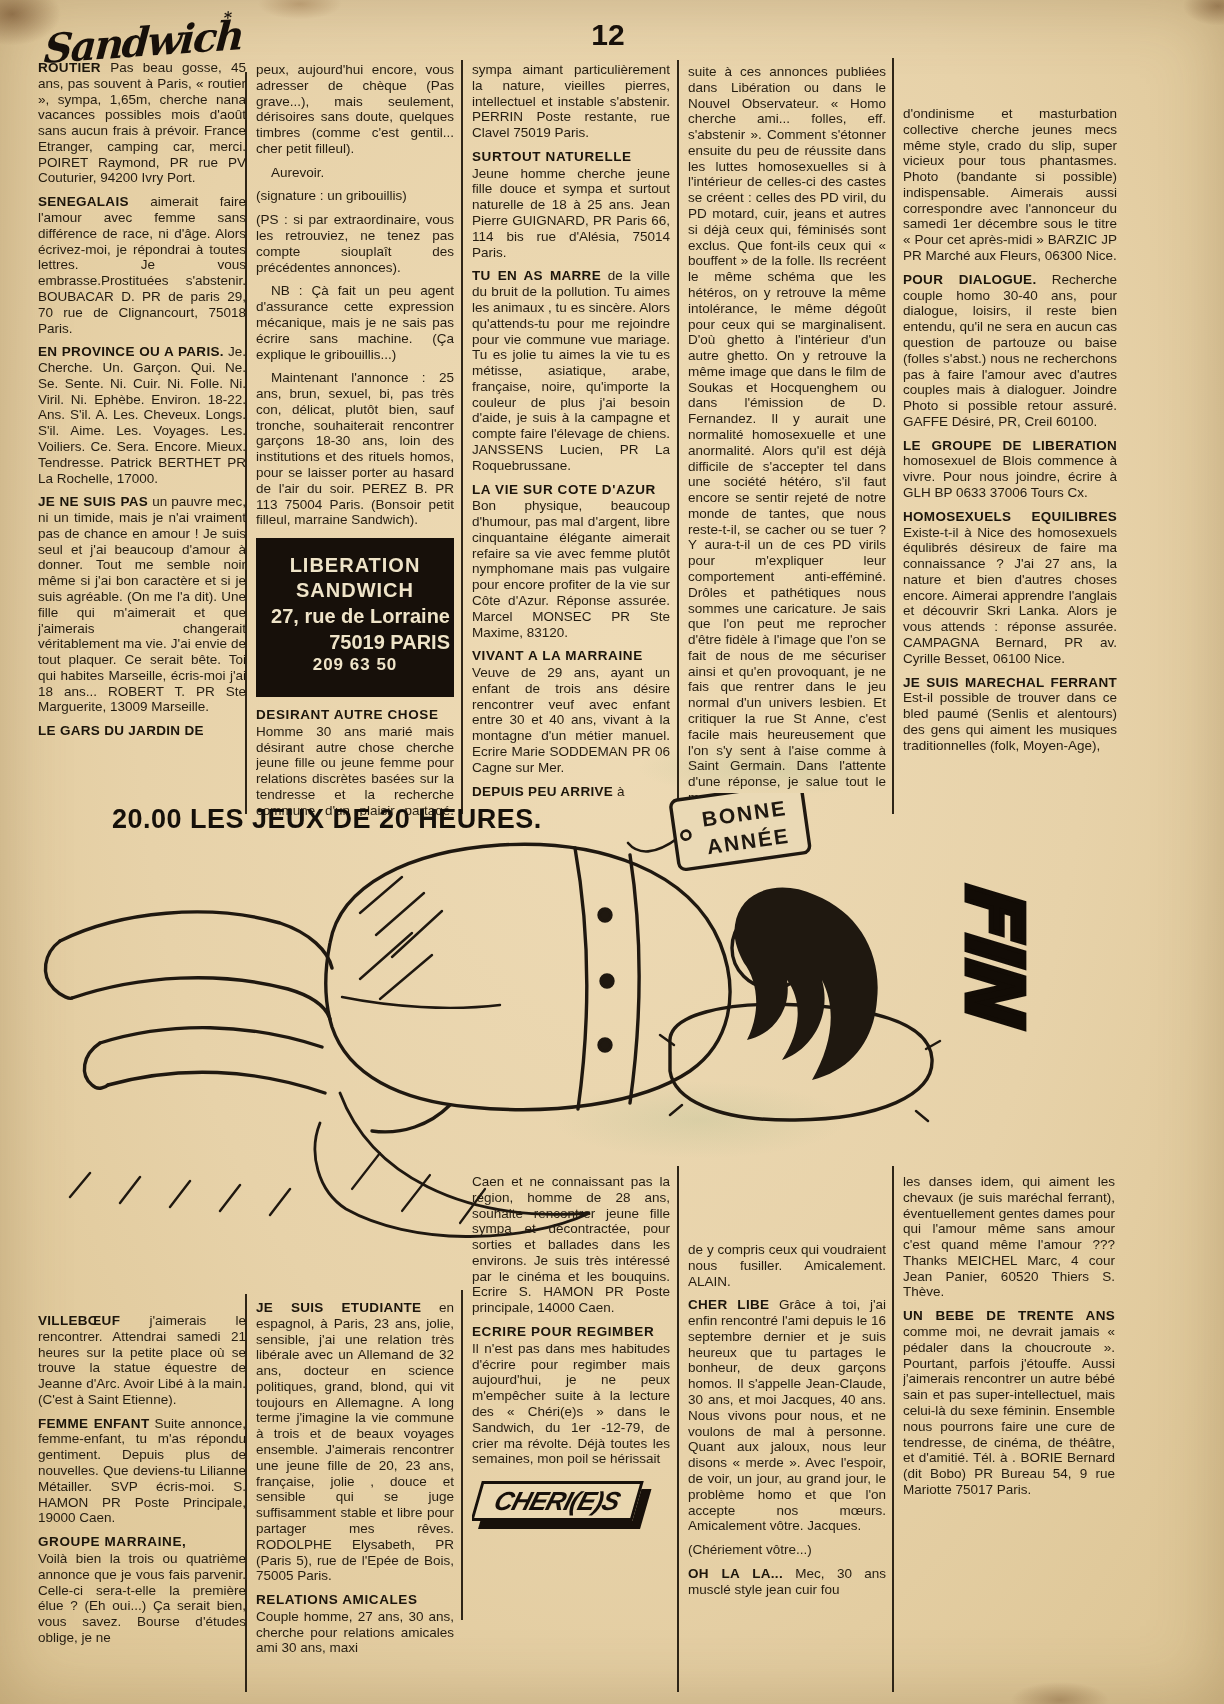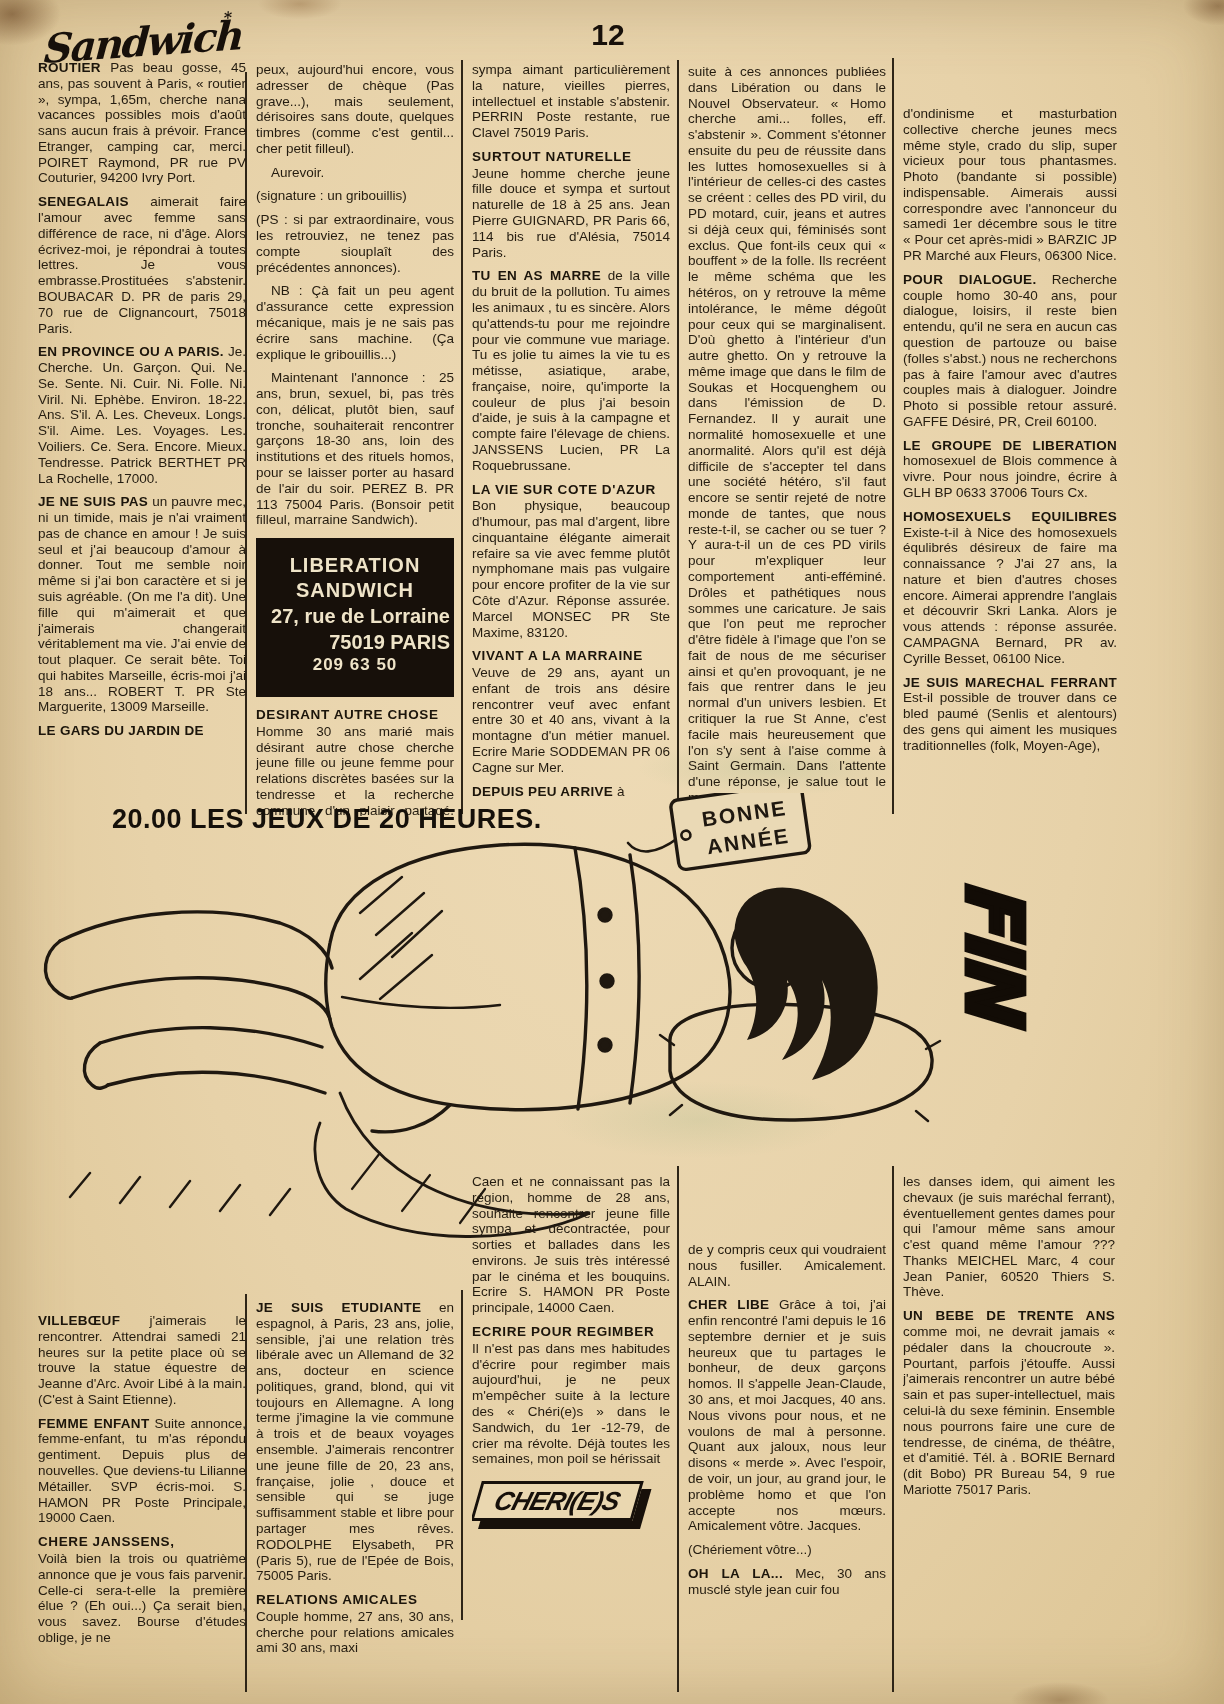--- a/index.html
+++ b/index.html
@@ -162,21 +162,21 @@
 </div>
 
 <div class="sep" style="left:245px;top:1294px;height:398px;"></div>
 <div class="sep" style="left:461px;top:1290px;height:330px;"></div>
 <div class="sep" style="left:677px;top:1166px;height:526px;"></div>
 <div class="sep" style="left:892px;top:1166px;height:526px;"></div>
 
 <div class="col" style="left:38px;top:1302px;width:208px;height:392px;margin-top:11px;">
     <p class="ad"><b class="t">VILLEBŒUF</b> <span>j'aimerais le rencontrer. Attendrai samedi 21 heures sur la petite place où se trouve la statue équestre de Jeanne d'Arc. Avoir Libé à la main. (C'est à Saint Etienne).</span></p>
     <p class="ad"><b class="t">FEMME ENFANT</b> <span>Suite annonce, femme-enfant, tu m'as répondu gentiment. Depuis plus de nouvelles. Que deviens-tu Lilianne Métailler. SVP écris-moi. S. HAMON PR Poste Principale, 19000 Caen.</span></p>
-    <p class="ad"><b class="t nl">CHERE JANSSENS,</b><span>Voilà bien la trois ou quatrième annonce que je vous fais parvenir. Celle-ci sera-t-elle la première élue ? (Eh oui...) Ça serait bien, vous savez. Bourse d'études oblige, je ne</span></p>
+    <p class="ad"><b class="t nl">GROUPE MARRAINE,</b><span>Voilà bien la trois ou quatrième annonce que je vous fais parvenir. Celle-ci sera-t-elle la première élue ? (Eh oui...) Ça serait bien, vous savez. Bourse d'études oblige, je ne</span></p>
   </div>
 <div class="col" style="left:256px;top:1300px;width:198px;height:394px;">
     <p class="ad"><b class="t">JE SUIS ETUDIANTE</b> <span>en espagnol, à Paris, 23 ans, jolie, sensible, j'ai une relation très libérale avec un Allemand de 32 ans, docteur en science politiques, grand, blond, qui vit toujours en Allemagne. A long terme j'imagine la vie commune à trois et de beaux voyages ensemble. J'aimerais rencontrer une jeune fille de 20, 23 ans, française, jolie , douce et sensible qui se juge suffisamment stable et libre pour partager mes rêves. RODOLPHE Elysabeth, PR (Paris 5), rue de l'Epée de Bois, 75005 Paris.</span></p>
     <p class="ad"><b class="t nl">RELATIONS AMICALES</b><span>Couple homme, 27 ans, 30 ans, cherche pour relations amicales ami 30 ans, maxi</span></p>
   </div>
 <div class="col" style="left:472px;top:1174px;width:198px;height:520px;">
     <p class="ad"><span>Caen et ne connaissant pas la région, homme de 28 ans, souhaite rencontrer jeune fille sympa et décontractée, pour sorties et ballades dans les environs. Je suis très intéressé par le cinéma et les bouquins. Ecrire S. HAMON PR Poste principale, 14000 Caen.</span></p>
     <p class="ad"><b class="t nl">ECRIRE POUR REGIMBER</b><span>Il n'est pas dans mes habitudes d'écrire pour regimber mais aujourd'hui, je ne peux m'empêcher suite à la lecture des « Chéri(e)s » dans le Sandwich, du 1er -12-79, de crier ma révolte. Déjà toutes les semaines, mon poil se hérissait</span></p>
     <div class="cheries-wrap"><div class="cheries"><span>CHERI(E)S</span></div></div>
   </div>

